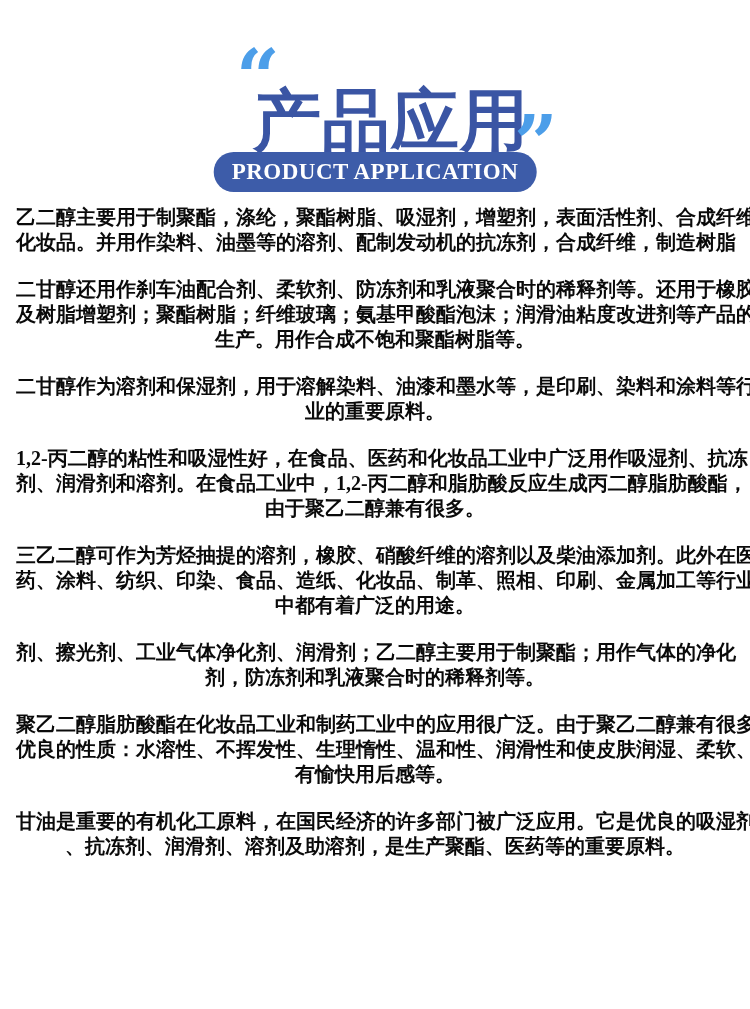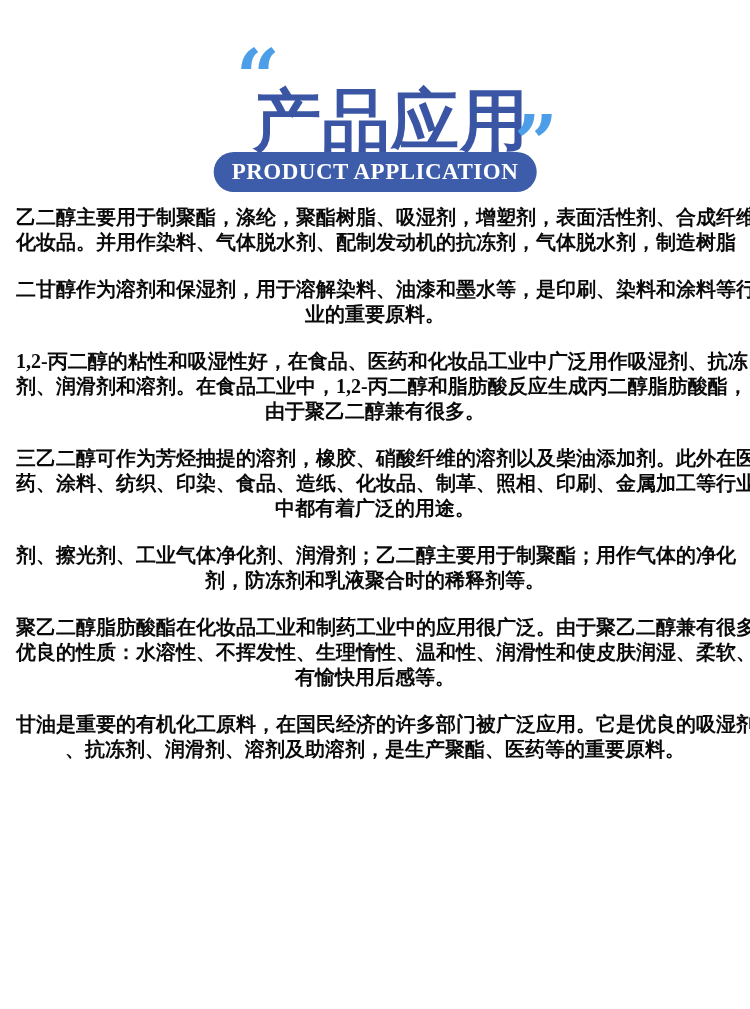--- a/index.html
+++ b/index.html
@@ -49,21 +49,26 @@
 <div class="header">
   <span class="quote open">“</span>
   <h1 class="page-title">产品应用</h1>
   <span class="quote close">”</span>
   <div class="badge">PRODUCT APPLICATION</div>
 </div>
 
 <main class="content">
     <p class="para">
       <span class="line">乙二醇主要用于制聚酯，涤纶，聚酯树脂、吸湿剂，增塑剂，表面活性剂、合成纤维</span>
-      <span class="line">化妆品。并用作染料、气体脱水剂、配制发动机的抗冻剂，气体脱水剂，制造树脂</span>
+      <span class="line">化妆品。并用作染料、油墨等的溶剂、配制发动机的抗冻剂，合成纤维，制造树脂</span>
+    </p>
+    <p class="para">
+      <span class="line">二甘醇还用作刹车油配合剂、柔软剂、防冻剂和乳液聚合时的稀释剂等。还用于橡胶</span>
+      <span class="line">及树脂增塑剂；聚酯树脂；纤维玻璃；氨基甲酸酯泡沫；润滑油粘度改进剂等产品的</span>
+      <span class="line">生产。用作合成不饱和聚酯树脂等。</span>
     </p>
     <p class="para">
       <span class="line">二甘醇作为溶剂和保湿剂，用于溶解染料、油漆和墨水等，是印刷、染料和涂料等行</span>
       <span class="line">业的重要原料。</span>
     </p>
     <p class="para">
       <span class="line">1,2-丙二醇的粘性和吸湿性好，在食品、医药和化妆品工业中广泛用作吸湿剂、抗冻</span>
       <span class="line">剂、润滑剂和溶剂。在食品工业中，1,2-丙二醇和脂肪酸反应生成丙二醇脂肪酸酯，</span>
       <span class="line">由于聚乙二醇兼有很多。</span>
     </p>

